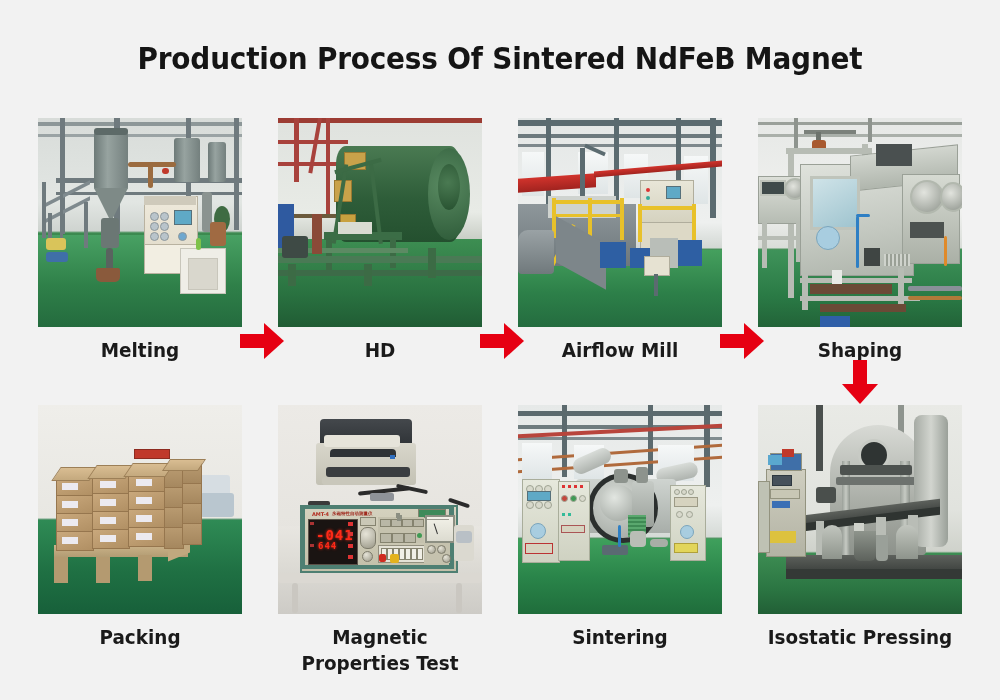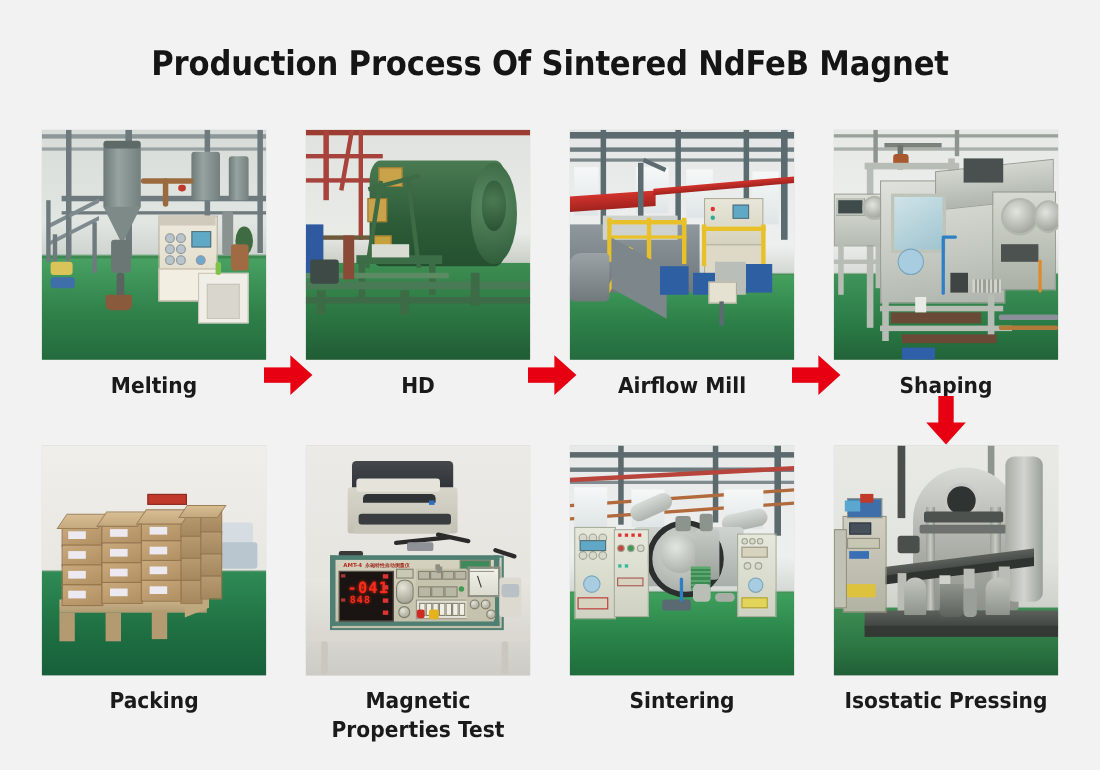--- a/index.html
+++ b/index.html
@@ -547,21 +547,21 @@
       <div class="mt-edge" style="left:171px;top:100px;width:5px;height:64px;"></div>
       <div class="mt-edge" style="left:22px;top:100px;width:154px;height:4px;"></div>
       <div class="mt-edge" style="left:22px;top:160px;width:154px;height:4px;"></div>
 
       <div class="mt-brand" style="left:34px;top:106px;">AMT-4</div>
       <div class="mt-brand" style="left:54px;top:106px;color:#a02a1e;font-size:4.5px;">永磁特性自动测量仪</div>
       <div class="mt-sw" style="left:140px;top:104px;width:26px;height:7px;background:#3e8a5a;"></div>
 
       <div class="mt-led-panel" style="left:30px;top:114px;width:48px;height:44px;"></div>
       <div class="mt-digit" style="left:38px;top:122px;font-size:14px;letter-spacing:1px;">-041</div>
-      <div class="mt-digit" style="left:40px;top:136px;font-size:9px;letter-spacing:1px;">848</div>
+      <div class="mt-digit" style="left:40px;top:136px;font-size:9px;letter-spacing:1px;">644</div>
       <div class="si-led" style="left:70px;top:117px;width:5px;height:4px;"></div>
       <div class="si-led" style="left:70px;top:127px;width:5px;height:4px;"></div>
       <div class="si-led" style="left:70px;top:139px;width:5px;height:4px;"></div>
       <div class="si-led" style="left:70px;top:150px;width:5px;height:4px;"></div>
       <div class="si-led" style="left:32px;top:117px;width:4px;height:3px;background:#a33;"></div>
       <div class="si-led" style="left:32px;top:139px;width:4px;height:3px;background:#a33;"></div>
 
       <div class="mt-sw" style="left:82px;top:112px;width:14px;height:7px;background:#cac8b6;"></div>
       <div class="mt-knob" style="left:82px;top:122px;width:14px;height:20px;border-radius:7px;"></div>
       <div class="mt-knob" style="left:84px;top:146px;width:9px;height:9px;"></div>

